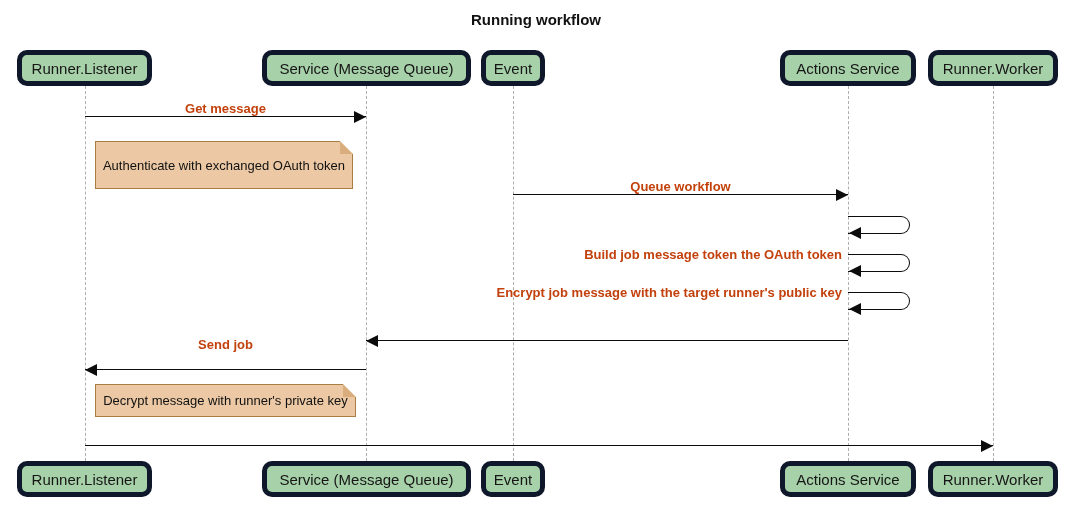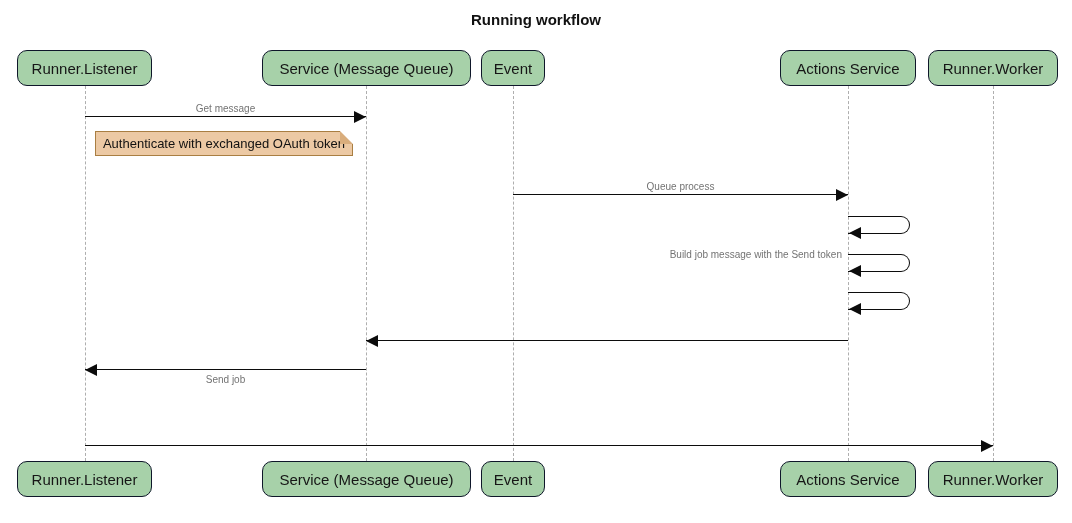--- a/index.html
+++ b/index.html
@@ -17,44 +17,45 @@
     top: 11px; left: 0; right: 0;
     text-align: center;
     font-size: 15px;
     font-weight: bold;
     color: #111;
   }
   .actor {
     position: absolute;
     height: 36px;
     background: #a7d1a9;
-    border: 1px solid #0f172a;
+    border: 5px solid #0f172a;
     border-radius: 10px;
     display: flex;
     align-items: center;
     justify-content: center;
     font-size: 15px;
     color: #161616;
     white-space: nowrap;
   }
   .lifeline {
     position: absolute;
     top: 86px;
     height: 375px;
     width: 0;
     border-left: 1px dashed #aeaeae;
   }
   .msg-label {
     position: absolute;
-    font-size: 10px;
+    font-size: 13px;
     text-align: center;
     white-space: nowrap;
-    color: #737373;
+    color: #c2410c;
     height: 16px;
     line-height: 16px;
+    font-weight: bold;
   }
   .msg-label.right { text-align: right; }
   .msg-line {
     position: absolute;
     height: 0;
     border-top: 1.5px solid #0c0c0c;
   }
   .arrow-right {
     position: absolute;
     width: 0; height: 0;
@@ -115,43 +116,45 @@
   <div class="actor" style="left:17px;  top:50px; width:135px">Runner.Listener</div>
   <div class="actor" style="left:262px; top:50px; width:209px">Service (Message Queue)</div>
   <div class="actor" style="left:481px; top:50px; width:64px">Event</div>
   <div class="actor" style="left:780px; top:50px; width:136px">Actions Service</div>
   <div class="actor" style="left:928px; top:50px; width:130px">Runner.Worker</div>
 
   <div class="msg-label" style="left:85px; top:101px; width:281px">Get message</div>
   <div class="msg-line" style="left:85px; top:116px; width:281px"></div>
   <div class="arrow-right" style="left:354px; top:111px"></div>
 
-  <div class="note" style="left:95px; top:131px; width:258px; height:25px">Authenticate with exchanged OAuth token</div>
+  <div class="note" style="left:95px; top:141px; width:258px; height:48px">Authenticate with exchanged OAuth token</div>
 
-  <div class="msg-label" style="left:513px; top:179px; width:335px">Queue process</div>
+  <div class="msg-label" style="left:513px; top:179px; width:335px">Queue workflow</div>
   <div class="msg-line" style="left:513px; top:194px; width:335px"></div>
   <div class="arrow-right" style="left:836px; top:189px"></div>
 
   <div class="self-loop" style="top:216px"></div>
   <div class="arrow-left" style="left:849px; top:227px"></div>
 
-  <div class="msg-label right" style="right:230px; top:247px; width:500px">Build job message with the Send token</div>
+  <div class="msg-label right" style="right:230px; top:247px; width:500px">Build job message token the OAuth token</div>
   <div class="self-loop" style="top:254px"></div>
   <div class="arrow-left" style="left:849px; top:265px"></div>
 
+  <div class="msg-label right" style="right:230px; top:285px; width:500px">Encrypt job message with the target runner's public key</div>
   <div class="self-loop" style="top:292px"></div>
   <div class="arrow-left" style="left:849px; top:303px"></div>
 
   <div class="msg-line" style="left:366px; top:340px; width:482px"></div>
   <div class="arrow-left" style="left:366px; top:335px"></div>
 
-  <div class="msg-label" style="left:85px; top:372px; width:281px">Send job</div>
+  <div class="msg-label" style="left:85px; top:337px; width:281px">Send job</div>
   <div class="msg-line" style="left:85px; top:369px; width:281px"></div>
   <div class="arrow-left" style="left:85px; top:364px"></div>
 
+  <div class="note" style="left:95px; top:384px; width:261px; height:33px">Decrypt message with runner's private key</div>
 
   <div class="msg-line" style="left:85px; top:445px; width:908px"></div>
   <div class="arrow-right" style="left:981px; top:440px"></div>
 
   <div class="actor" style="left:17px;  top:461px; width:135px">Runner.Listener</div>
   <div class="actor" style="left:262px; top:461px; width:209px">Service (Message Queue)</div>
   <div class="actor" style="left:481px; top:461px; width:64px">Event</div>
   <div class="actor" style="left:780px; top:461px; width:136px">Actions Service</div>
   <div class="actor" style="left:928px; top:461px; width:130px">Runner.Worker</div>
 

